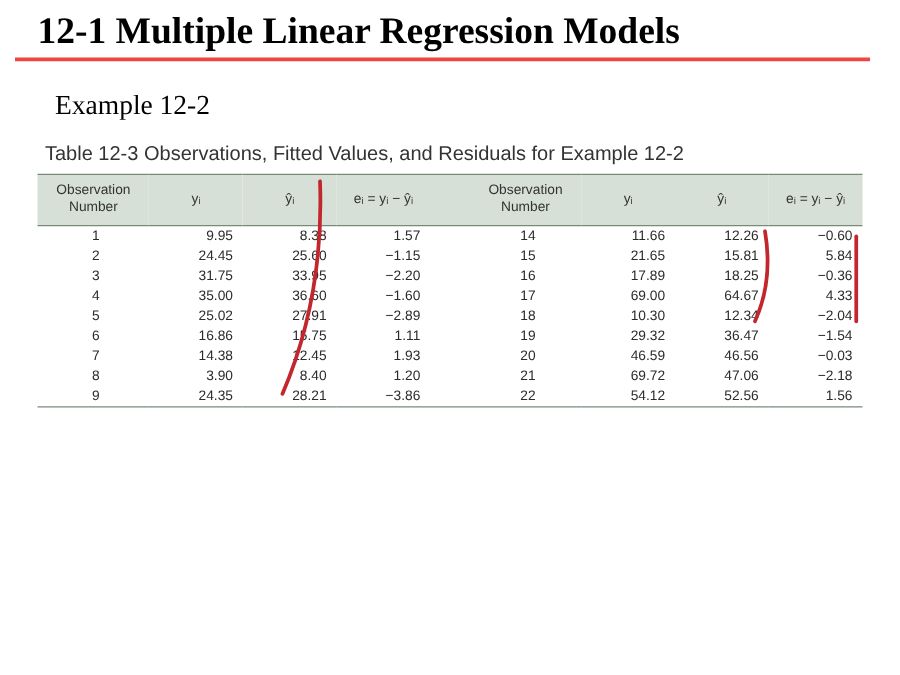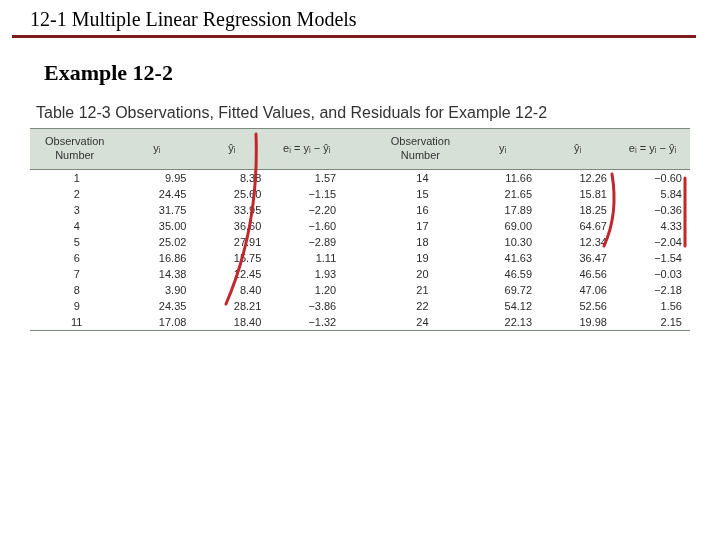--- a/index.html
+++ b/index.html
@@ -7,29 +7,29 @@
     padding: 0;
     width: 720px;
     height: 540px;
     font-family: "Times New Roman", Times, serif;
     background: #fff;
     color: #000;
     position: relative;
     overflow: hidden;
   }
   .page-title {
-    font-size: 20px;
-    font-weight: normal;
+    font-size: 30px;
+    font-weight: bold;
     padding: 8px 0 4px 18px;
-    border-bottom: 3px solid #7f1d1d;
+    border-bottom: 3px solid #ef4444;
     margin: 0 24px 0 12px;
   }
   .example-label {
     font-size: 22px;
-    font-weight: bold;
+    font-weight: normal;
     margin: 22px 0 18px 44px;
   }
   .table-caption {
     font-family: Arial, Helvetica, sans-serif;
     font-size: 16px;
     color: #333;
     margin: 0 0 6px 36px;
   }
   .table-wrap {
     margin: 0 30px 5px 30px;
@@ -168,21 +168,21 @@
           <td>12.34</td>
           <td>−2.04</td>
         </tr>
         <tr>
           <td class="obs">6</td>
           <td>16.86</td>
           <td>15.75</td>
           <td>1.11</td>
           <td></td>
           <td class="obs">19</td>
-          <td>41.63</td>
+          <td>29.32</td>
           <td>36.47</td>
           <td>−1.54</td>
         </tr>
         <tr>
           <td class="obs">7</td>
           <td>14.38</td>
           <td>12.45</td>
           <td>1.93</td>
           <td></td>
           <td class="obs">20</td>
@@ -204,31 +204,20 @@
         <tr>
           <td class="obs">9</td>
           <td>24.35</td>
           <td>28.21</td>
           <td>−3.86</td>
           <td></td>
           <td class="obs">22</td>
           <td>54.12</td>
           <td>52.56</td>
           <td>1.56</td>
-        </tr>
-        <tr>
-          <td class="obs">11</td>
-          <td>17.08</td>
-          <td>18.40</td>
-          <td>−1.32</td>
-          <td></td>
-          <td class="obs">24</td>
-          <td>22.13</td>
-          <td>19.98</td>
-          <td>2.15</td>
         </tr>
       </tbody>
 </table>
 
 <svg class="annot" width="660" height="260">
   <path d="M 226 6 C 228 60, 220 120, 196 176" stroke="#c1272d" stroke-width="3" fill="none" stroke-linecap="round"></path>
   <path d="M 582 46 C 586 70, 584 96, 574 118" stroke="#c1272d" stroke-width="3" fill="none" stroke-linecap="round"></path>
   <path d="M 655 50 L 655 118" stroke="#c1272d" stroke-width="3" fill="none" stroke-linecap="round"></path>
 </svg>
 </div>

